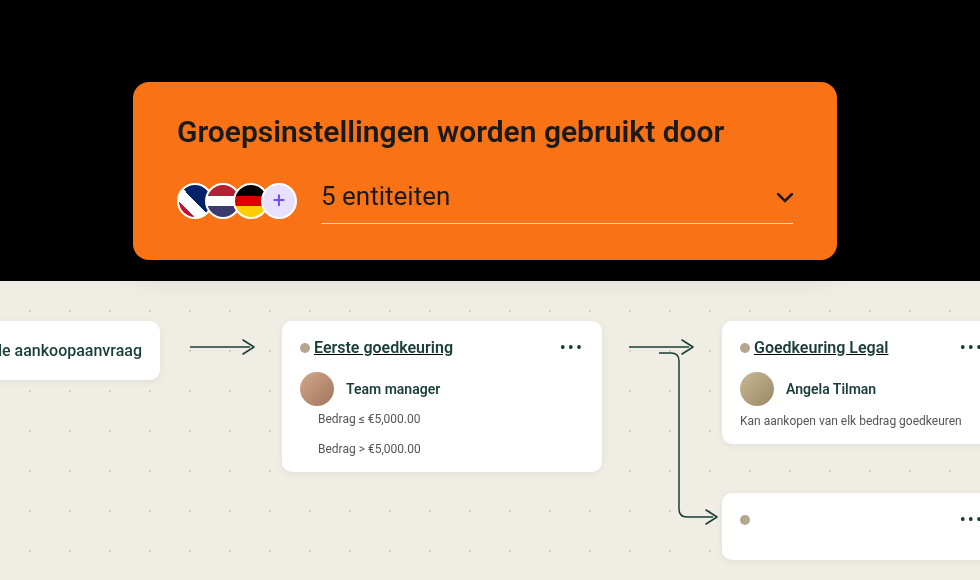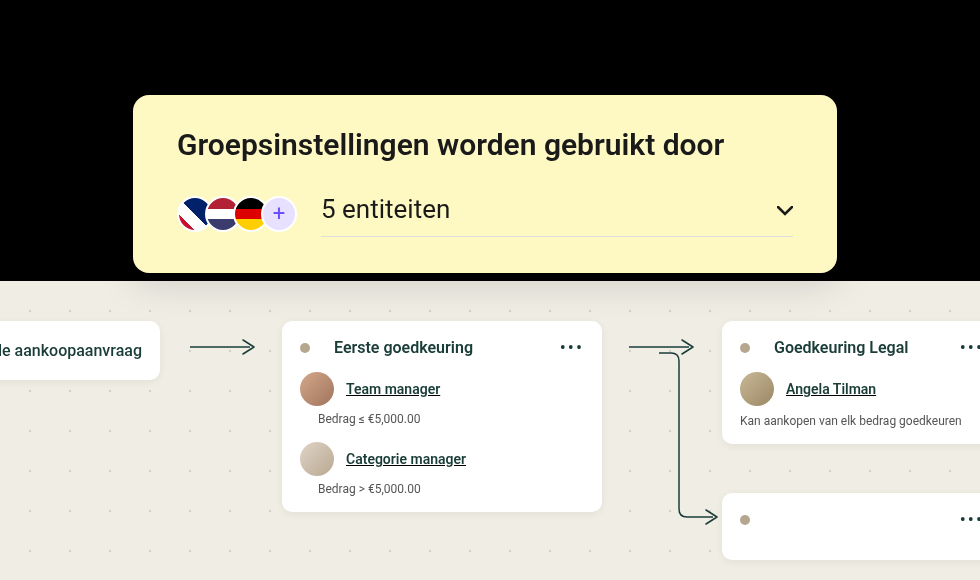--- a/index.html
+++ b/index.html
@@ -14,26 +14,25 @@
     .top-section {
       background: #000;
       height: 281px;
       position: relative;
     }
     .settings-card {
       position: absolute;
       top: 82px;
       left: 133px;
       width: 704px;
-      background: #fef9c3;
+      background: #f97316;
       border-radius: 16px;
       padding: 32px 44px 36px 44px;
       box-shadow: 0 8px 40px rgba(0,0,0,0.15);
       z-index: 10;
-      margin-top: 13px;
     }
     .settings-title {
       font-size: 30px;
       font-weight: 600;
       color: #1a1a1a;
       margin-bottom: 28px;
     }
     .entities-row {
       display: flex;
       align-items: center;
@@ -119,21 +118,22 @@
     }
     .card-header {
       display: flex;
       align-items: center;
       justify-content: space-between;
       margin-bottom: 14px;
     }
     .card-header-left {
       display: flex;
       align-items: center;
-      gap: 24px;
+      gap: 4px;
+      text-decoration: underline;
     }
     .dot {
       width: 10px;
       height: 10px;
       border-radius: 50%;
       background: #b5a68f;
     }
     .card-title {
       font-size: 16px;
       font-weight: 600;
@@ -143,21 +143,20 @@
       font-size: 18px;
       color: #1a3d38;
       letter-spacing: 2px;
       cursor: pointer;
     }
     .person-row {
       display: flex;
       align-items: center;
       gap: 12px;
       margin-bottom: 6px;
-      text-decoration: underline;
     }
     .avatar {
       width: 34px;
       height: 34px;
       border-radius: 50%;
       background: linear-gradient(135deg, #c4a57b, #8b6f47);
       flex-shrink: 0;
     }
     .avatar-1 { background: linear-gradient(135deg, #d4a88a, #a0745c); }
     .avatar-2 { background: linear-gradient(135deg, #e0d4c8, #b8a890); }
@@ -256,24 +255,20 @@
         <div class="dot"></div>
         <div class="card-title">Eerste goedkeuring</div>
       </div>
       <div class="more-icon">•••</div>
     </div>
     <div class="person-row">
       <div class="avatar avatar-1"></div>
       <div class="person-name">Team manager</div>
     </div>
     <div class="condition-text">Bedrag ≤ €5,000.00</div>
-    <div class="person-row">
-      <div class="avatar avatar-2"></div>
-      <div class="person-name">Categorie manager</div>
-    </div>
     <div class="condition-text">Bedrag &gt; €5,000.00</div>
   </div>
 
   <svg class="arrow arrow-2" viewBox="0 0 72 20">
     <line x1="2" y1="10" x2="62" y2="10"></line>
     <path d="M55 3 L66 10 L55 17" stroke-linecap="round" stroke-linejoin="round"></path>
   </svg>
 
   <svg class="arrow arrow-3" viewBox="0 0 65 175">
     <path d="M2 2 L14 2 Q22 2 22 10 L22 158 Q22 166 30 166 L56 166"></path>

